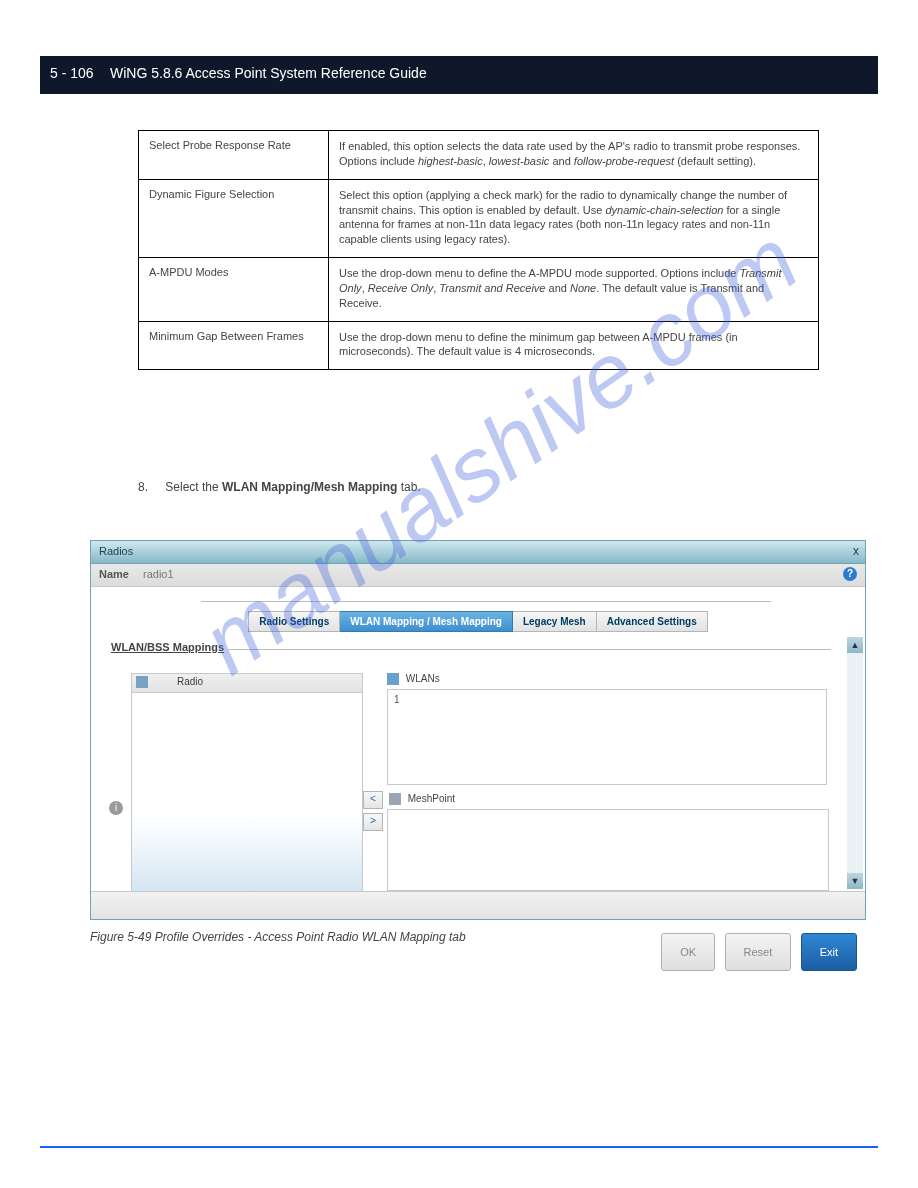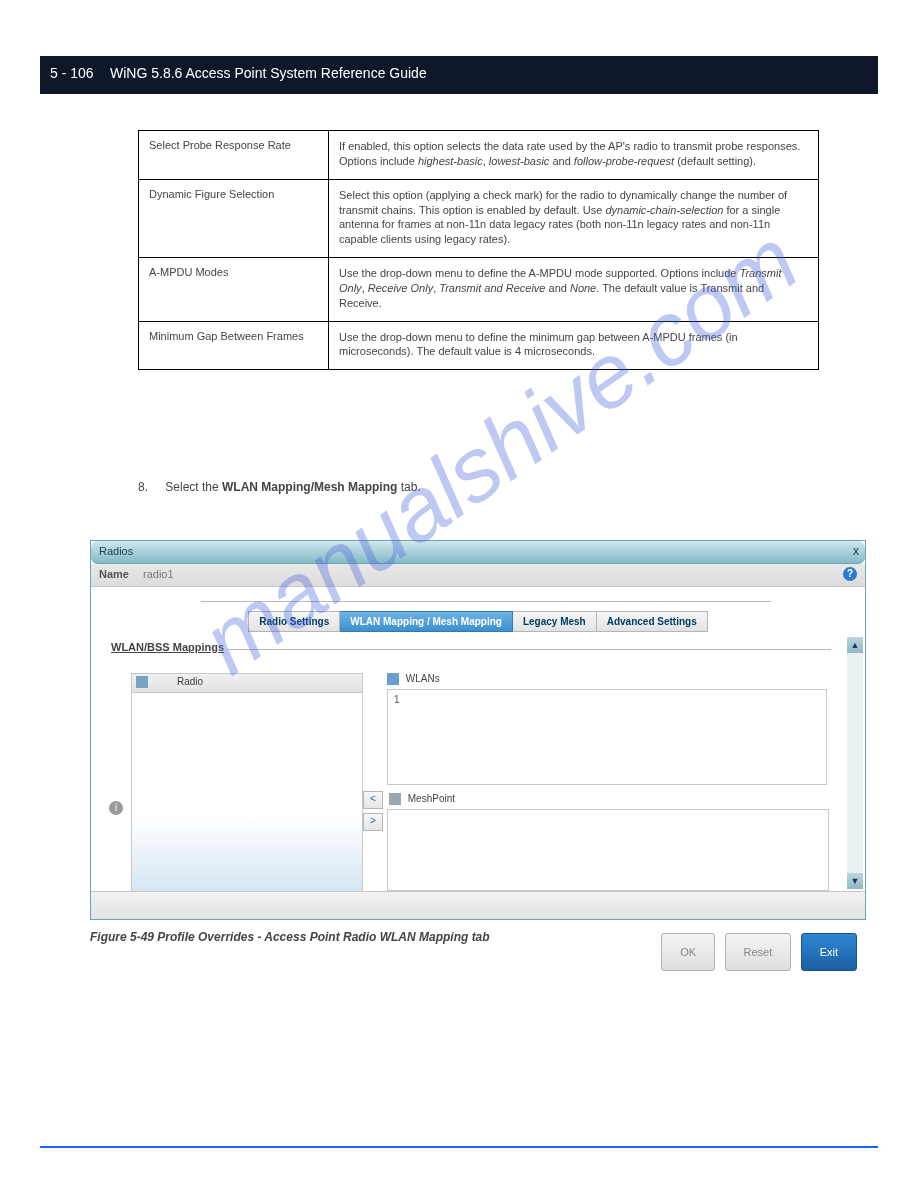--- a/index.html
+++ b/index.html
@@ -103,21 +103,20 @@
     background: #fff;
     border: 1px solid #6fa2b2;
   }
   .dialog-titlebar {
     height: 22px;
     background: linear-gradient(#cfe7ee, #86b9c7);
     border-bottom: 1px solid #6fa2b2;
     color: #1b4350;
     font-size: 11px;
     position: relative;
-    border-radius: 7px;
   }
   .dialog-titlebar .title {
     position: absolute;
     left: 8px;
     top: 4px;
   }
   .dialog-titlebar .close {
     position: absolute;
     right: 6px;
     top: 3px;
@@ -378,21 +377,20 @@
     margin-top: 41px;
   }
   
   .figcap {
     position: absolute;
     top: 930px;
     left: 90px;
     font-size: 12px;
     color: #444;
     font-style: italic;
-    font-weight: bold;
   }
   
   .footer-rule {
     position: absolute;
     left: 40px;
     width: 838px;
     bottom: 40px;
     border-top: 2px solid #1a5fff;
   }
 </style>

